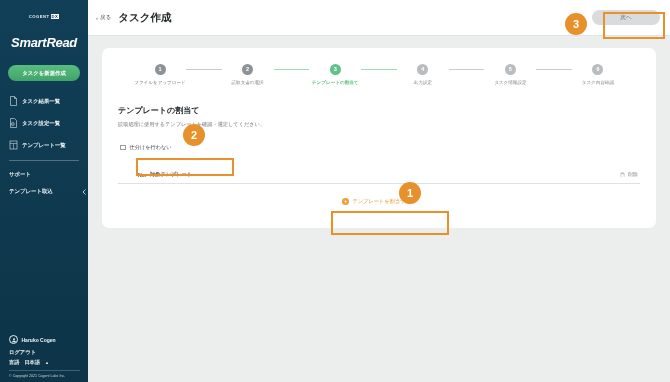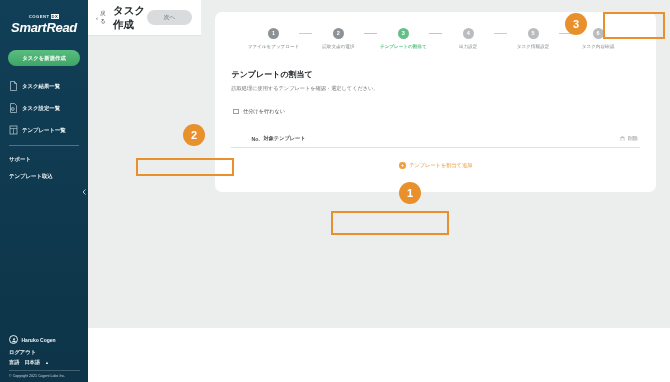--- a/index.html
+++ b/index.html
@@ -27,21 +27,21 @@
     padding-top: 12px;
   }
   .brand { text-align: center; padding: 2px 4px 6px 4px; }
   .brand-top {
     font-size: 4.2px; letter-spacing: .5px; font-weight: 700;
     color: #e8eef2;
   }
   .brand-top .bx { background:#ffffff; color:#0e3a52; padding:0 1px; margin-left:1px; }
   .brand-main {
     font-size: 13px; font-style: italic; font-weight: 700;
-    letter-spacing: -.3px; color: #ffffff; margin-top: 1px;
+    letter-spacing: -.3px; color: #ffffff; margin-top: 16px;
   }
   .new-task-btn {
     margin: 9px 8px 0 8px;
     background: #4caf76;
     background: linear-gradient(180deg,#58bd80 0%, #3fa566 100%);
     border-radius: 11px;
     text-align: center;
     font-size: 5.4px;
     font-weight: 700;
     color: #ffffff;
@@ -94,23 +94,23 @@
   .lang-row { display:flex; align-items:center; gap:5px; font-size:5.2px; font-weight:700; color:#eef4f7; margin-bottom:4px;}
   .lang-caret { font-size: 4px; }
   .copyright {
     border-top: 1px solid rgba(255,255,255,.22);
     padding-top: 3px;
     font-size: 3.6px; color: #c6d4dc;
   }
 
   
   .main {
-    flex: 1; height: 328px; position: relative;
+    flex: 1; height: 382px; position: relative;
     background: #eceded;
-    display: flex; 
+    display: flex; flex-direction: column;
   }
   .topbar {
     height: 36px; background: #ffffff;
     border-bottom: 1px solid #e2e4e5;
     display: flex; align-items: center;
     padding: 0 10px 0 8px;
     position: relative;
     flex: 0 0 36px;
   }
   .back-link {

